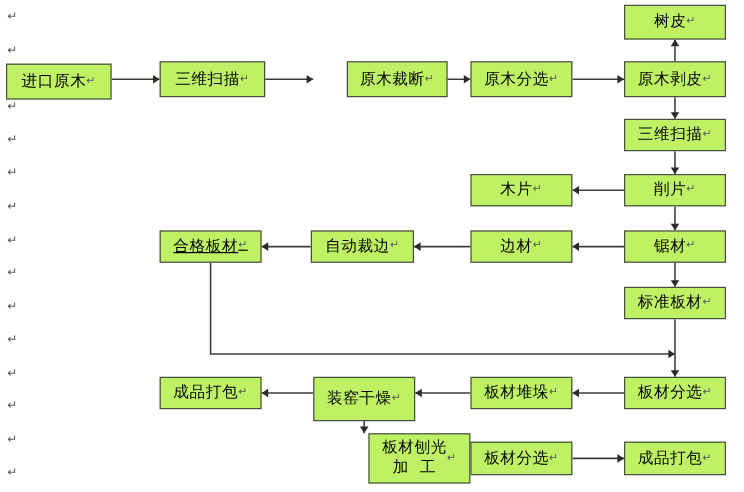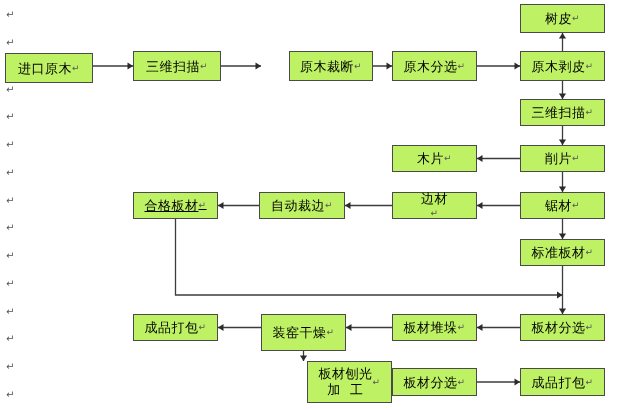--- a/index.html
+++ b/index.html
@@ -162,21 +162,21 @@
       <div class="node" style="left: 5px; top: 53px; width: 88px; height: 30px;"><span>进口原木</span><span class="cr">↵</span></div>
       <div class="node" style="left: 133px; top: 51px; width: 88px; height: 30px;"><span>三维扫描</span><span class="cr">↵</span></div>
       <div class="node" style="left: 261px; top: 51px; width: 84px; height: 30px; margin-left: 28px;"><span>原木裁断</span><span class="cr">↵</span></div>
       <div class="node" style="left: 392px; top: 51px; width: 85px; height: 30px;"><span>原木分选</span><span class="cr">↵</span></div>
       <div class="node" style="left: 520px; top: 51px; width: 85px; height: 30px;"><span>原木剥皮</span><span class="cr">↵</span></div>
       <div class="node" style="left: 520px; top: 4px; width: 85px; height: 29px;"><span>树皮</span><span class="cr">↵</span></div>
       <div class="node" style="left: 520px; top: 99px; width: 85px; height: 27px;"><span>三维扫描</span><span class="cr">↵</span></div>
       <div class="node" style="left: 520px; top: 145px; width: 85px; height: 27px;"><span>削片</span><span class="cr">↵</span></div>
       <div class="node" style="left: 392px; top: 145px; width: 85px; height: 27px;"><span>木片</span><span class="cr">↵</span></div>
       <div class="node" style="left: 520px; top: 192px; width: 85px; height: 27px;"><span>锯材</span><span class="cr">↵</span></div>
-      <div class="node" style="left: 392px; top: 192px; width: 85px; height: 27px; flex-direction: column;"><span>边材</span><span class="cr">↵</span></div>
+      <div class="node" style="left: 392px; top: 192px; width: 85px; height: 27px;"><span>边材</span><span class="cr">↵</span></div>
       <div class="node" style="left: 259px; top: 192px; width: 86px; height: 27px;"><span>自动裁边</span><span class="cr">↵</span></div>
       <div class="node" style="left: 133px; top: 192px; width: 85px; height: 27px; text-decoration: underline;"><span>合格板材</span><span class="cr">↵</span></div>
       <div class="node" style="left: 520px; top: 239px; width: 85px; height: 27px;"><span>标准板材</span><span class="cr">↵</span></div>
       <div class="node" style="left: 520px; top: 314px; width: 85px; height: 27px;"><span>板材分选</span><span class="cr">↵</span></div>
       <div class="node" style="left: 392px; top: 314px; width: 85px; height: 27px;"><span>板材堆垛</span><span class="cr">↵</span></div>
       <div class="node" style="left: 261px; top: 314px; width: 85px; height: 37px;"><span>装窑干燥</span><span class="cr">↵</span></div>
       <div class="node" style="left: 133px; top: 314px; width: 85px; height: 27px;"><span>成品打包</span><span class="cr">↵</span></div>
       <div class="node two-line" style="left: 261px; top: 361px; width: 85px; height: 42px;"><span>板材刨光
 加  工</span><span class="cr">↵</span></div>
       <div class="node" style="left: 392px; top: 368px; width: 85px; height: 28px;"><span>板材分选</span><span class="cr">↵</span></div>

